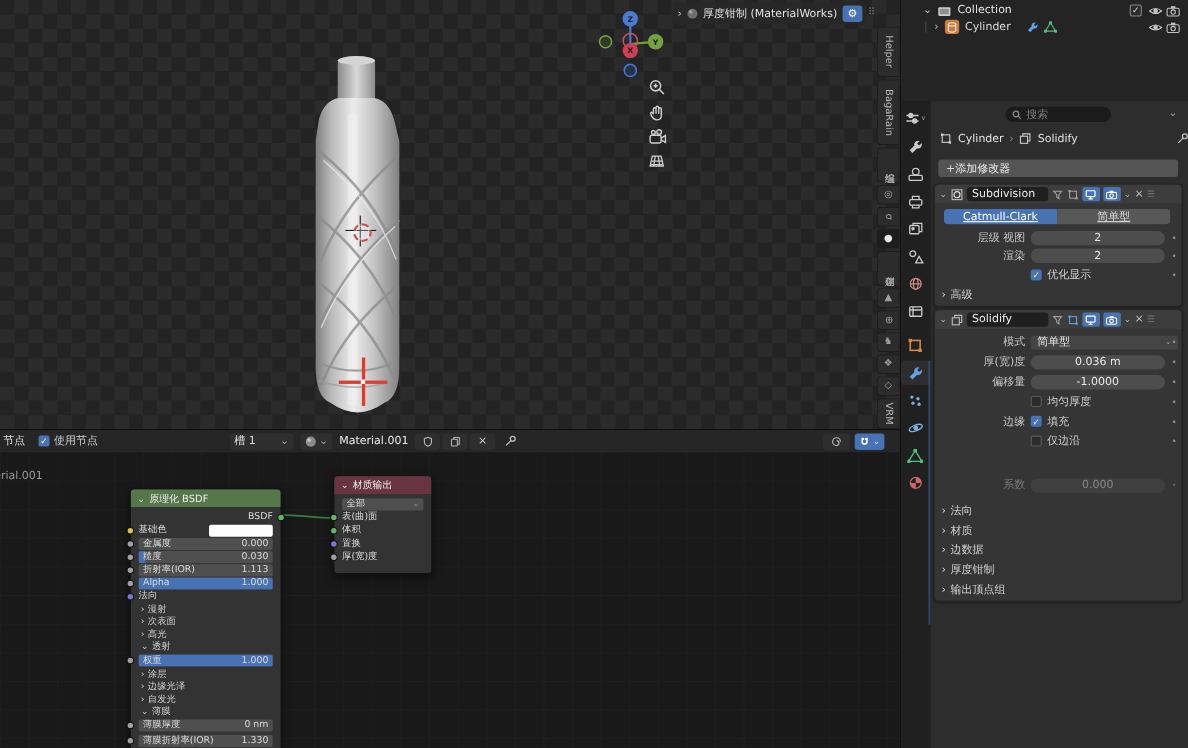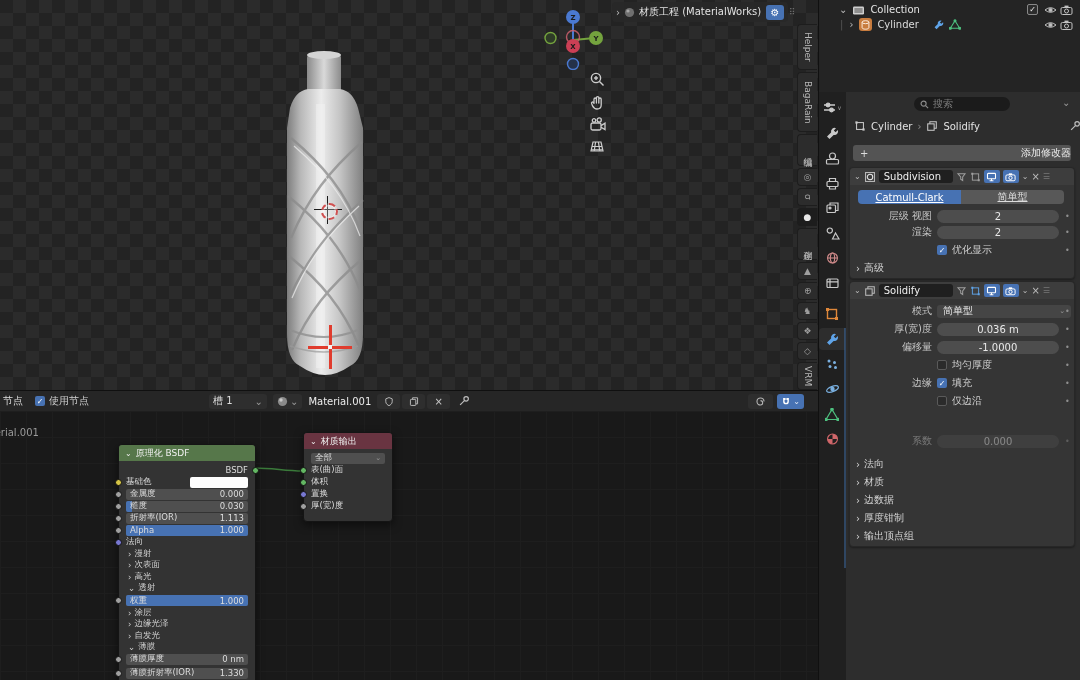--- a/index.html
+++ b/index.html
@@ -186,21 +186,21 @@
           <path d="M3 7.5h10M2.6 10.8h10.8M6.6 3l-1.4 9M9.4 3l1.4 9"></path>
       </svg>
     </div>
 
     <div id="vp-overlay" class="a">
       <span style="color:#bdbdbd">›</span>
       <svg width="11" height="11" viewBox="0 0 11 11">
         <circle cx="5.5" cy="5.5" r="4.6" fill="#6f6f6f"></circle>
           <circle cx="4" cy="4" r="1.6" fill="#a8a8a8"></circle>
       </svg>
-      <span style="flex:1;color:#e2e2e2">材质工程 (MaterialWorks)</span>
+      <span style="flex:1;color:#e2e2e2">厚度钳制 (MaterialWorks)</span>
       <span class="gearbtn">⚙</span>
     </div>
     <span id="grip" class="a">⠿</span>
 
     <div id="vtabs" class="a">
       <div class="vtab" style="min-height:46px">Helper</div>
       <div class="vtab" style="min-height:60px">BagaRain</div>
       <div class="vtab" style="min-height:32px">编组</div>
       <div class="vtab icon">◎</div>
       <div class="vtab icon">σ</div>
@@ -583,21 +583,21 @@
         <span style="color:#e2e2e2">Solidify</span>
         <div style="flex:1"></div>
         <svg width="12" height="12" viewBox="0 0 14 14" fill="none" stroke="#bdbdbd" stroke-width="1.4">
           <circle cx="9.5" cy="4.5" r="2.6"></circle>
             <path d="M7.5 6.5L2.5 11.5"></path>
         </svg>
       </div>
 
       <div class="a" style="left:7px;top:53px;width:218px;height:16px;background:#545454;border-radius:3px;display:flex;align-items:center">
         <span style="margin-left:7px;color:#ddd">+</span>
-        <span style="flex:1;text-align:right;color:#ececec">添加修改器</span>
+        <span style="flex:1;text-align:left;color:#ececec">添加修改器</span>
       </div>
 
       <div class="panel" style="left:3px;top:75px;width:226px;height:112px">
         <div class="phead">
           <span style="color:#bbb;font-size:8px">⌄</span>
           <svg width="12" height="12" viewBox="0 0 14 14" fill="none" stroke="#bbb" stroke-width="1.2">
             <rect x="1.8" y="1.8" width="10.4" height="10.4"></rect>
               <circle cx="7" cy="7" r="3.2" stroke="#e8e8e8"></circle>
           </svg>
           <div class="namefield">Subdivision</div>

